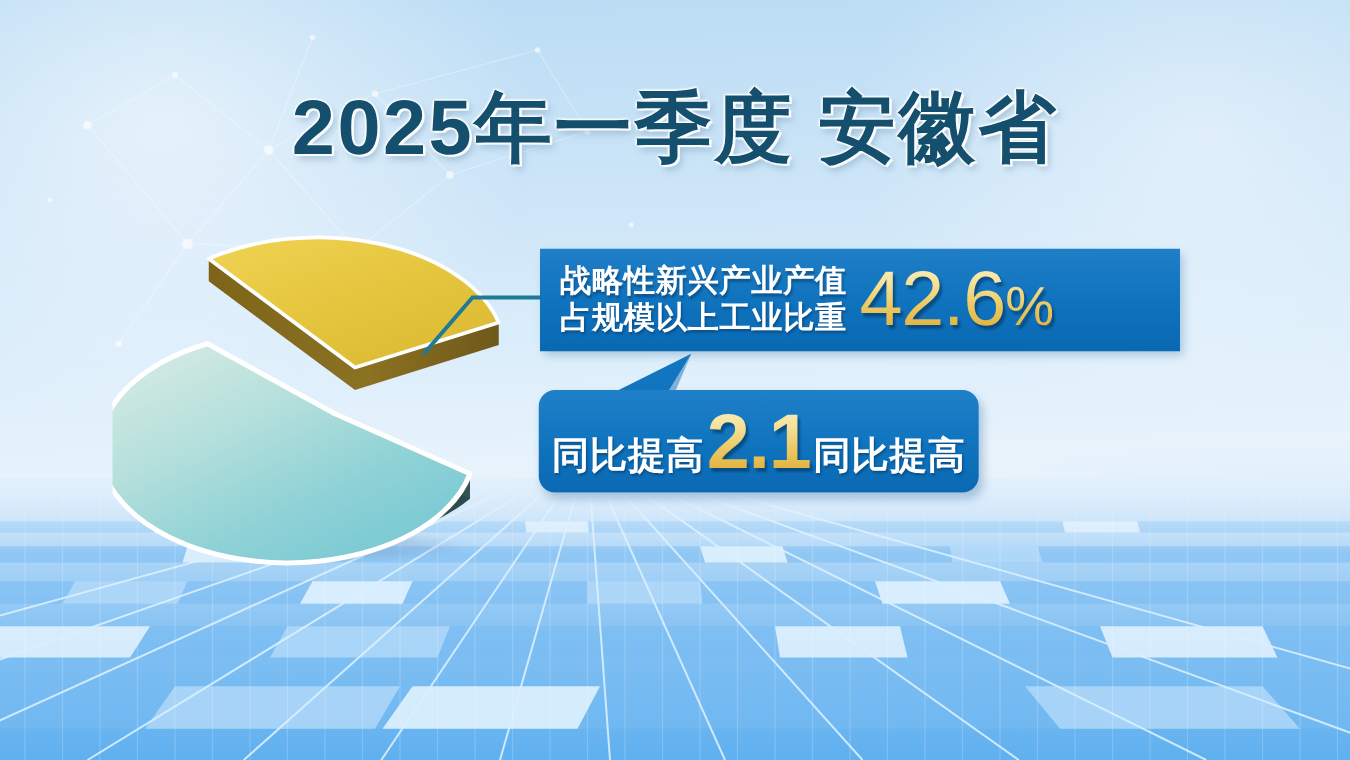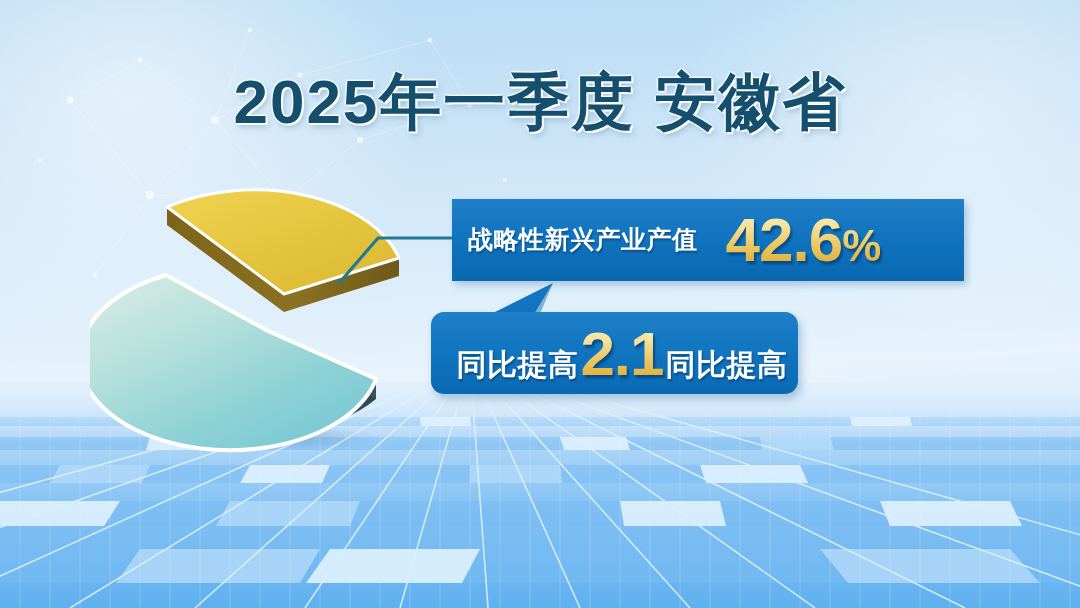--- a/index.html
+++ b/index.html
@@ -40,49 +40,49 @@
     color:#154f6e;
     text-shadow:
       0 0 2px #ffffff, 1px 0 2px #ffffff, -1px 0 2px #ffffff,
       0 1px 2px #ffffff, 0 -1px 2px #ffffff,
       2px 2px 0 rgba(255,255,255,.9), 3px 4px 6px rgba(120,160,190,.55);
     white-space:nowrap;
   }
 
   
   #banner1{
-    position:absolute;left:452px;top:199px;width:512px;height:82px;
+    position:absolute;left:432px;top:199px;width:512px;height:82px;
     background:linear-gradient(180deg,#1f7fc7 0%,#0f72bd 55%,#0a68b2 100%);
     box-shadow:3px 4px 7px rgba(70,120,165,.35);
     display:flex;align-items:center;
   }
   #banner1 .b1-text{
     margin-left:16px;
     color:#ffffff;font-size:25px;font-weight:700;line-height:1.17;
     letter-spacing:.5px;white-space:nowrap;
     text-shadow:1px 2px 2px rgba(0,40,75,.45);
   }
   #banner1 .b1-val{
-    margin-left:28px;
-    font-size:62px;font-weight:700;line-height:1;letter-spacing:-1px;
+    margin-left:10px;
+    font-size:62px;font-weight:400;line-height:1;letter-spacing:-1px;
     background:linear-gradient(180deg,#fbf0c2 0%,#f6e29a 28%,#ecc862 58%,#dba72f 100%);
     -webkit-background-clip:text;background-clip:text;
     -webkit-text-fill-color:transparent;color:transparent;
     filter:drop-shadow(2px 3px 1px rgba(0,45,85,.55));
     white-space:nowrap;
   }
   #banner1 .b1-val .pct{font-size:44px;}
 
   
   #banner2{
     position:absolute;left:431px;top:312px;width:352px;height:82px;
     border-radius:13px;
     background:linear-gradient(180deg,#1f80c8 0%,#0f73be 55%,#0b69b3 100%);
     box-shadow:3px 5px 8px rgba(70,120,165,.38);
-    display:flex;align-items:center;justify-content:center;padding-left:15px;
+    display:flex;align-items:center;justify-content:center;
   }
   #tail2{position:absolute;left:487px;top:283px;width:72px;height:34px;}
   #banner2 .row{display:flex;align-items:baseline;white-space:nowrap;
     transform:translateY(1px);}
   #banner2 .lbl{
     color:#ffffff;font-size:30px;font-weight:700;letter-spacing:.5px;
     text-shadow:1px 2px 2px rgba(0,40,75,.45);
   }
   #banner2 .val{
     font-size:62px;font-weight:900;line-height:1;letter-spacing:-1px;
@@ -305,20 +305,21 @@
 
   <svg id="leader" viewBox="0 0 140 80">
     <polyline points="20,62 58,18 132,18" fill="none" stroke="#1f7a96" stroke-width="3.2" stroke-linecap="square" stroke-linejoin="miter"></polyline>
   </svg>
 
   <div id="title">2025年一季度  安徽省</div>
 
   <div id="banner1">
     <div class="b1-text">
       <div>战略性新兴产业产值</div>
+      <div>占规模以上工业比重</div>
     </div>
     <div class="b1-val"><span>42.6</span><span class="pct">%</span></div>
   </div>
 
   <svg id="tail2" viewBox="0 0 72 34">
     <polygon points="0,33 66,0 46,33" fill="#1175bf"></polygon>
     <polygon points="66,0 46,33 52,33" fill="#0a65ad" opacity="0.45"></polygon>
   </svg>
   <div id="banner2">
     <div class="row">

